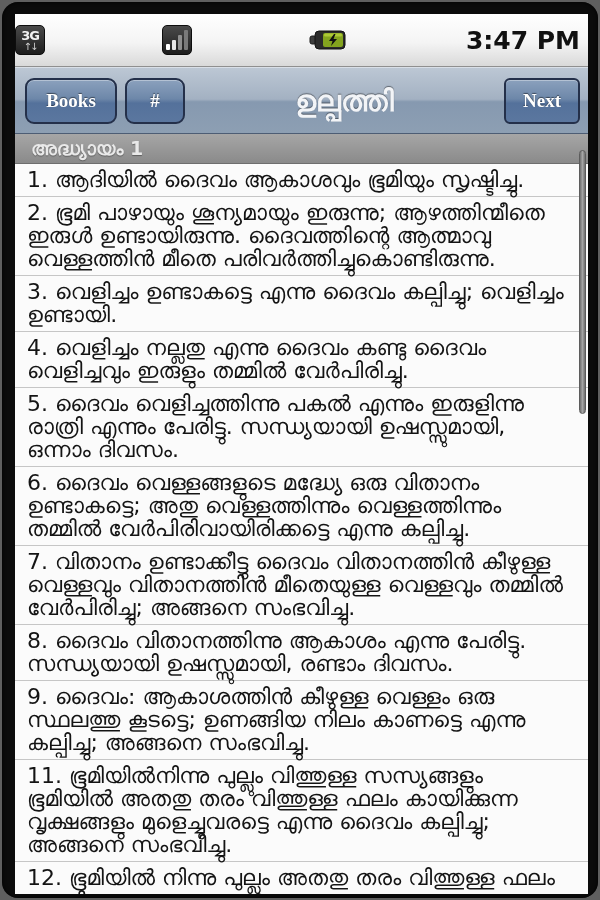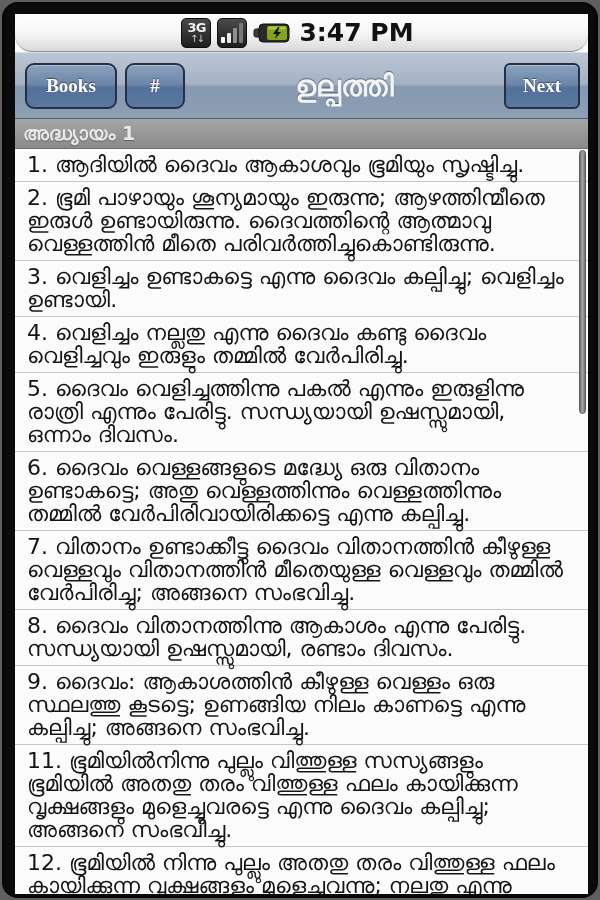--- a/index.html
+++ b/index.html
@@ -14,25 +14,25 @@
     background:#0b0b0b;border-radius:16px;
     box-shadow:inset 0 0 4px #000;
   }
   .screen{
     position:absolute;left:13px;top:12px;width:573px;height:880px;
     background:#fbfbfb;overflow:hidden;
   }
 
   
   .status-bar{
-    height:38px;
+    height:53px;
     background:linear-gradient(#ffffff 0%,#f4f4f4 55%,#d9d9d9 100%);
     border-bottom:1px solid #8f8f8f;
-    display:flex;align-items:center;justify-content:center;
-    gap:6px;padding-right:8px;box-sizing:border-box;border-radius:17px;
+    display:flex;align-items:center;justify-content:space-between;
+    gap:6px;padding-right:8px;box-sizing:border-box;
   }
   .stat-chip{
     width:30px;height:30px;border-radius:5px;
     background:linear-gradient(#4a4a4a,#1d1d1d);
     border:1px solid #0d0d0d;
     display:flex;flex-direction:column;align-items:center;justify-content:center;
     color:#f2f2f2;box-sizing:border-box;
   }
   .chip-3g-text{font-size:13px;font-weight:bold;line-height:13px;letter-spacing:-1px;}
   .chip-3g-arrows{font-size:10px;line-height:10px;color:#cfcfcf;letter-spacing:-2px;}
@@ -77,21 +77,21 @@
     text-shadow:0 -1px 1px rgba(0,0,0,.45);
     white-space:nowrap;overflow:hidden;
   }
 
   
   .chapter-header{
     height:29px;line-height:29px;
     background:linear-gradient(#a6a6a6,#8a8a8a);
     border-bottom:1px solid #6e6e6e;
     color:#e9e9e9;font-size:19px;font-weight:bold;
-    padding-left:8px;
+    padding-left:16px;
     text-shadow:0 1px 1px rgba(0,0,0,.35);
   }
 
   
   .verse-list{
     position:relative;
     height:745px;overflow:hidden;
     background:#fbfbfb;
   }
   .verse-row{

